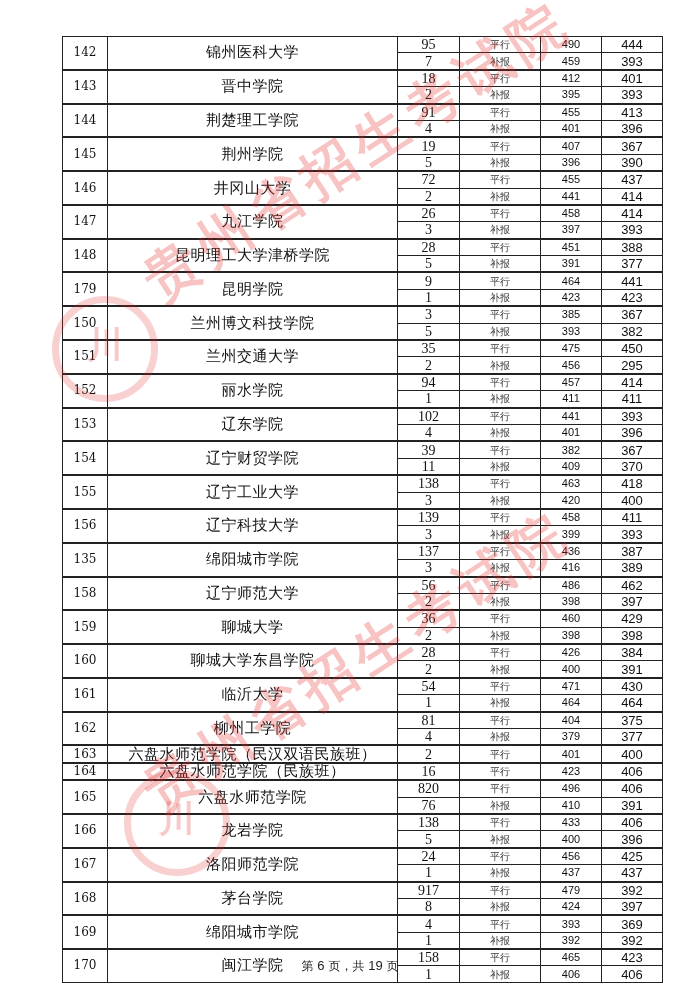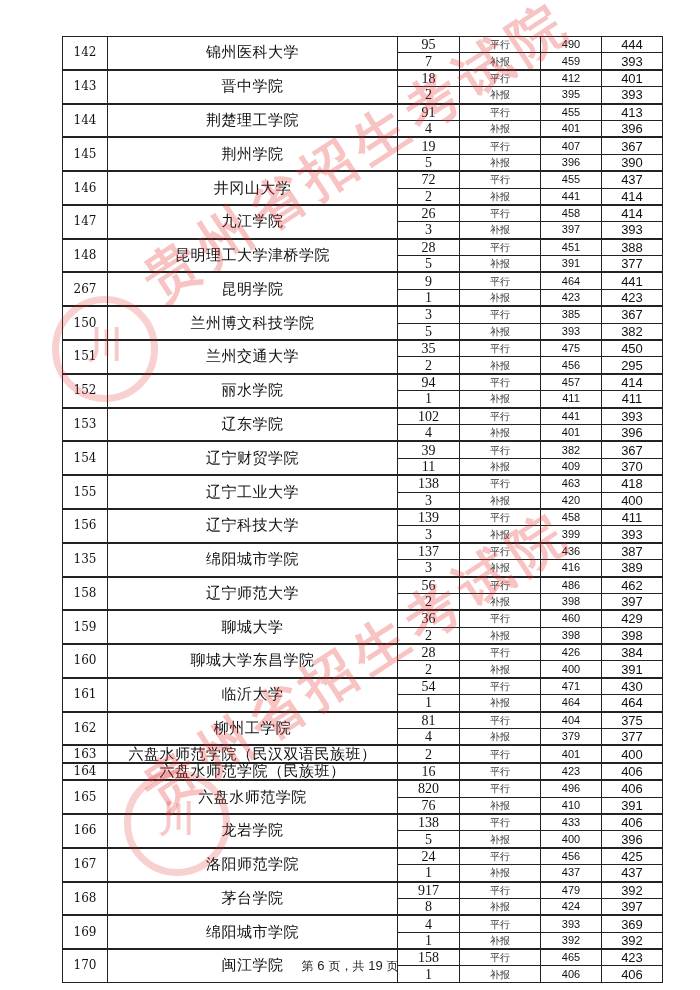--- a/index.html
+++ b/index.html
@@ -116,21 +116,21 @@
         <td class="c-hi">451</td>
         <td class="c-lo">388</td>
       </tr>
       <tr>
         <td class="c-num">5</td>
         <td class="c-type">补报</td>
         <td class="c-hi">391</td>
         <td class="c-lo">377</td>
       </tr>
       <tr class="grp-top">
-        <td class="c-id" rowspan="2">267</td>
+        <td class="c-id" rowspan="2">179</td>
         <td class="c-name" rowspan="2">昆明学院</td>
         <td class="c-num">9</td>
         <td class="c-type">平行</td>
         <td class="c-hi">464</td>
         <td class="c-lo">441</td>
       </tr>
       <tr>
         <td class="c-num">1</td>
         <td class="c-type">补报</td>
         <td class="c-hi">423</td>

